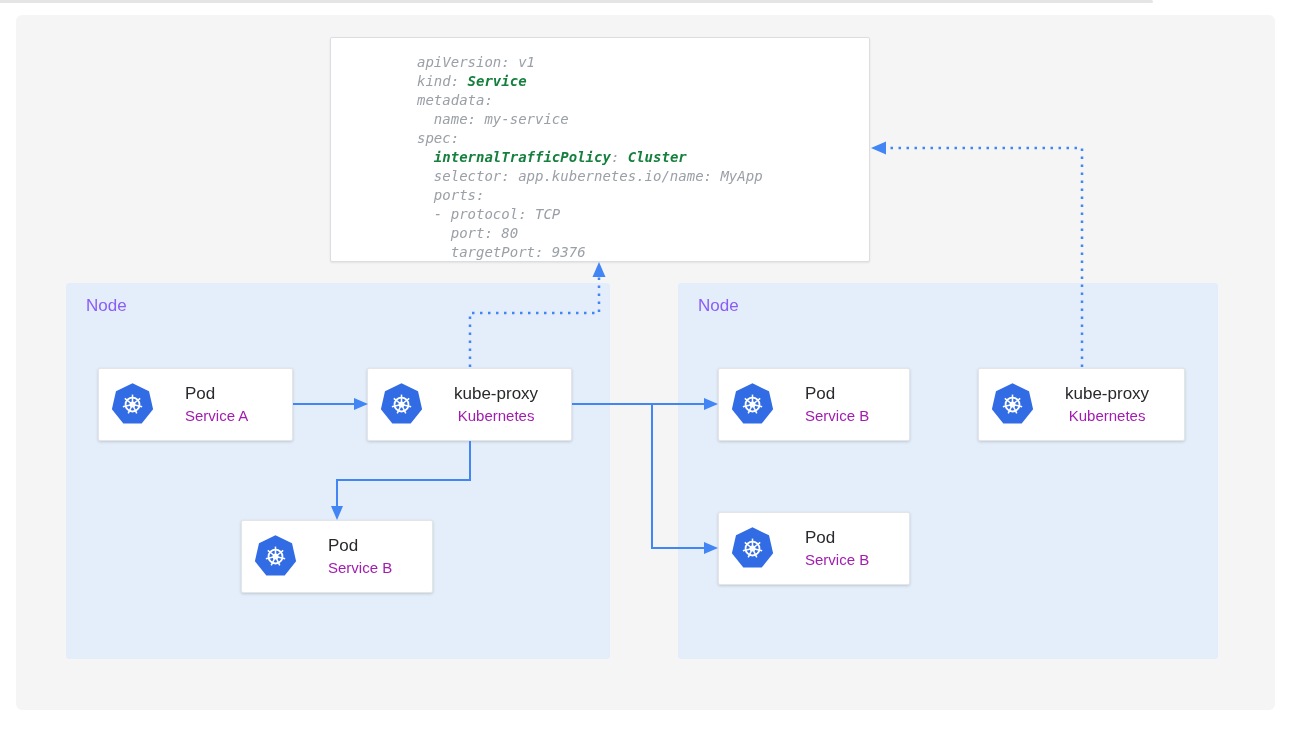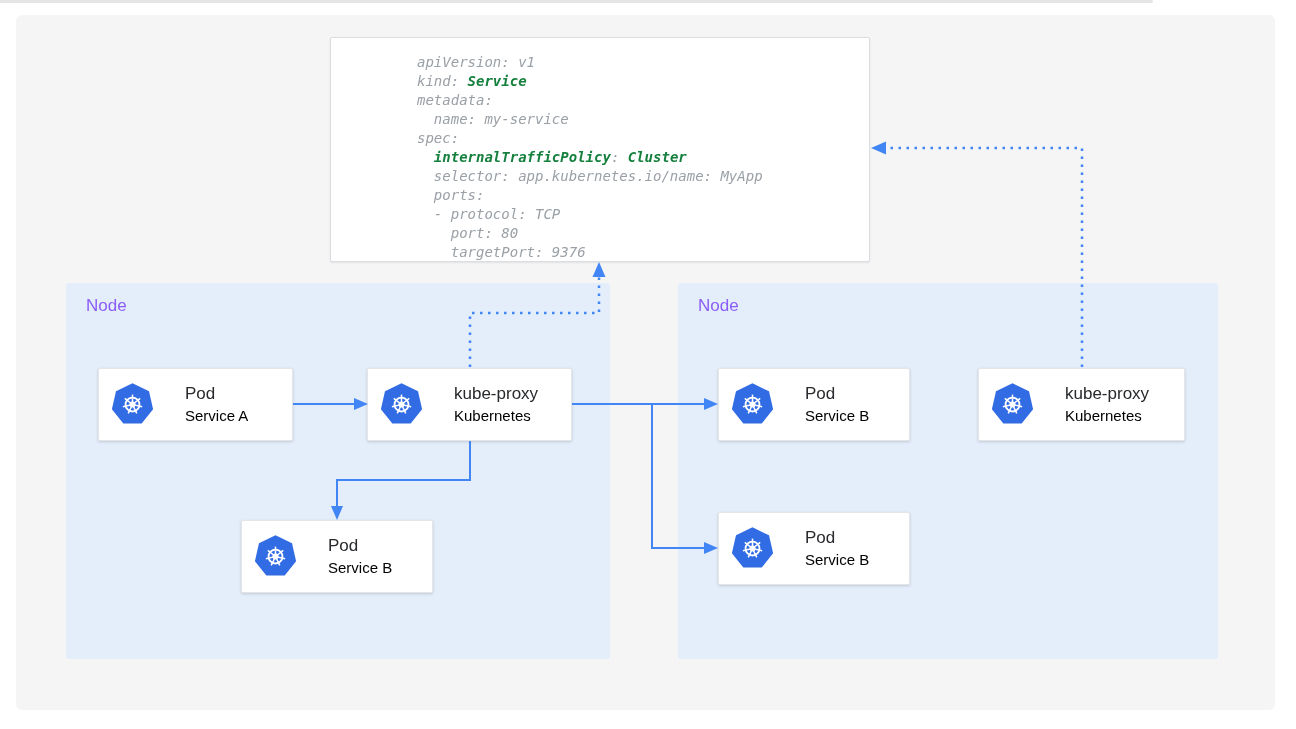--- a/index.html
+++ b/index.html
@@ -70,21 +70,21 @@
   #box-kp-left     { left: 367px; top: 368px; width: 205px; }
   #box-pod-b-left  { left: 241px; top: 520px; width: 192px; }
   #box-pod-b-rt    { left: 718px; top: 368px; width: 192px; }
   #box-pod-b-rb    { left: 718px; top: 512px; width: 192px; }
   #box-kp-right    { left: 978px; top: 368px; width: 207px; }
   .k8s-logo { width: 45px; height: 45px; flex: 0 0 45px; margin-right: 30px; }
   .k8s-logo svg { display: block; width: 45px; height: 45px; }
   .k8s-logo polygon { fill: var(--k8s-blue); }
   .entity .labels { display: flex; flex-direction: column; }
   .entity .title    { font-size: 17px; line-height: 22px; color: #27292c; }
-  .entity .subtitle { font-size: 15px; line-height: 21px; color: #000000; }
+  .entity .subtitle { font-size: 15px; line-height: 21px; color: #a21caf; text-align: center; }
   svg.overlay {
     position: absolute; left: 0; top: 0;
     width: 1296px; height: 729px;
     pointer-events: none;
   }
   .edge { stroke: var(--accent); stroke-width: 2; fill: none; }
   .edge.dotted { stroke-width: 2.5; stroke-dasharray: 2.5 5.5; }
   .head { fill: var(--accent); stroke: none; }
 </style>
 </head>

